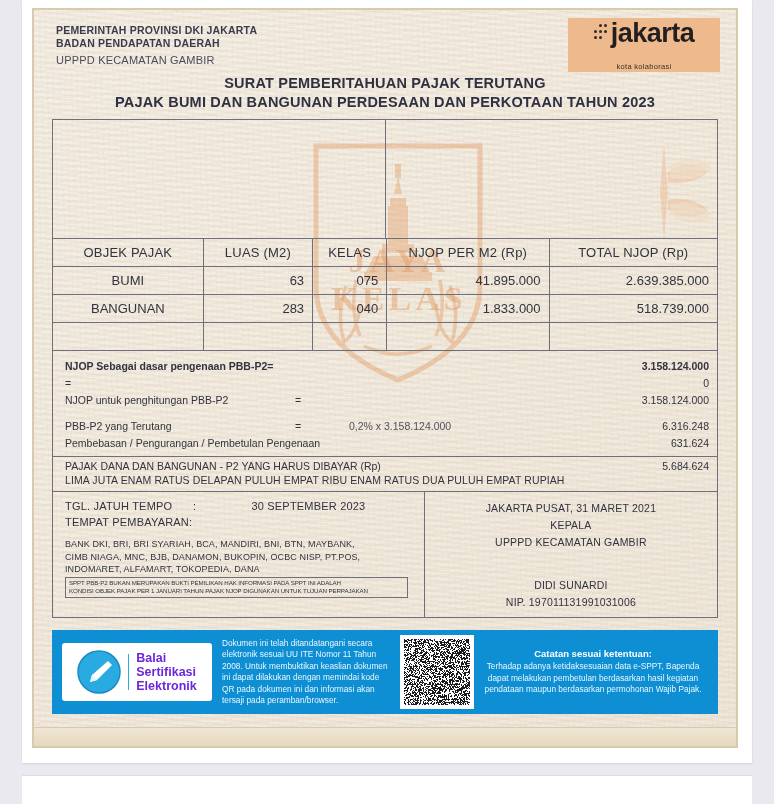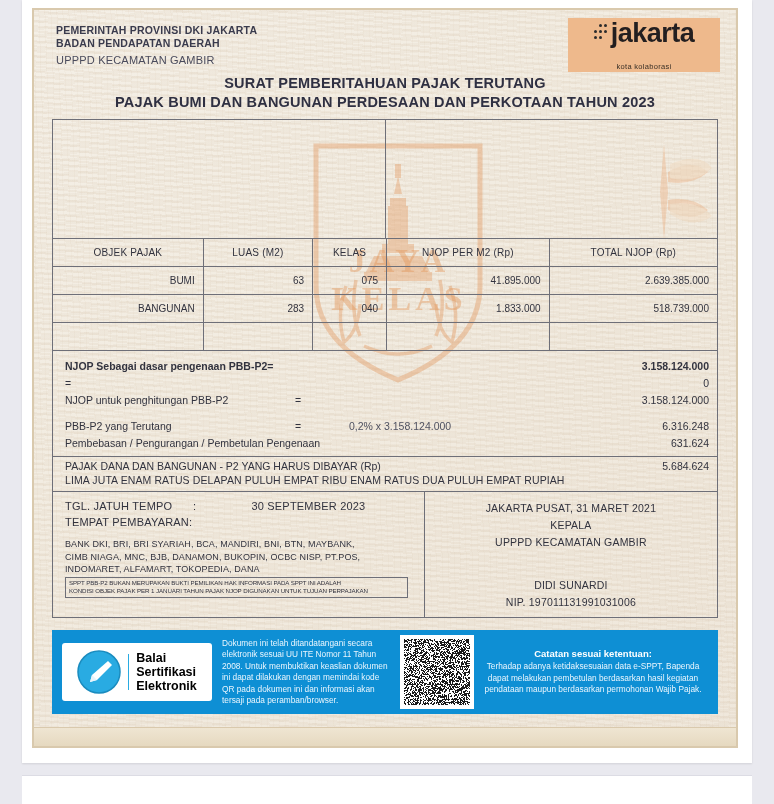--- a/index.html
+++ b/index.html
@@ -80,25 +80,25 @@
     position: relative; z-index: 3; margin: 9px 18px 0 18px;
     border: 1px solid #6e6f78;
   }
   .idrow { display: flex; height: 118px; }
   .idcell { flex: 1; }
   .idcell.first { border-right: 1px solid #6e6f78; }
 
   table.obj { width: 100%; border-collapse: collapse; table-layout: fixed; }
   table.obj th, table.obj td {
     border-top: 1px solid #6e6f78; border-right: 1px solid #6e6f78;
-    font-size: 10px; color: #32333f; padding: 4px 8px; height: 19px;
+    font-size: 13px; color: #32333f; padding: 4px 8px; height: 19px;
   }
   table.obj th:last-child, table.obj td:last-child { border-right: none; }
   table.obj th { font-weight: normal; text-align: center; letter-spacing: 0.2px; }
-  td.lbl { text-align: right; }
+  td.lbl { text-align: center; }
   td.num { text-align: right; }
 
   
   .calc { position: relative; border-top: 1px solid #6e6f78; padding: 7px 0 4px 0; }
   .calcrow { display: flex; align-items: baseline; font-size: 10.5px; color: #32333f; line-height: 17px; padding: 0 8px 0 12px; }
   .calcrow .c-lbl { width: 230px; }
   .calcrow .c-eq { width: 18px; }
   .calcrow .c-mid { flex: 1; }
   .calcrow .c-val { width: 140px; text-align: right; }
   .calcrow.bold .c-lbl { font-weight: bold; }
@@ -137,21 +137,21 @@
   .blue {
     background: #0e8fd4; display: flex; align-items: center;
     padding: 10px 10px; height: 84px; box-sizing: border-box;
   }
   .bse {
     background: #fff; border-radius: 3px; width: 150px; height: 58px;
     display: flex; align-items: center; justify-content: center; flex: none;
   }
   .bse-logo { width: 44px; height: 44px; flex: none; }
   .bse-div { width: 1px; height: 36px; background: #29abe2; margin: 0 7px; }
-  .bse-txt { font-size: 12.5px; font-weight: bold; color: #000000; line-height: 14px; }
+  .bse-txt { font-size: 12.5px; font-weight: bold; color: #6d28d9; line-height: 14px; }
   .f-mid { flex: 1; padding: 0 10px; font-size: 8.3px; color: #eaf6fe; line-height: 11.5px; }
   .qr { width: 74px; height: 74px; background: #fff; padding: 4px; box-sizing: border-box; flex: none; }
   .qr canvas, .qr svg { display: block; width: 100%; height: 100%; }
   .f-right { width: 218px; flex: none; padding: 0 6px 0 10px; text-align: center; color: #eaf6fe; }
   .f-right-title { font-size: 9.5px; font-weight: bold; margin-bottom: 2px; color: #ffffff; }
   .f-right-body { font-size: 8.3px; line-height: 11.5px; }
 
   .bottom-strip {
     position: absolute; left: 0; bottom: 0; width: 100%; height: 18px;
     background: linear-gradient(180deg, #efe5d2 0%, #e6d9c0 100%);

